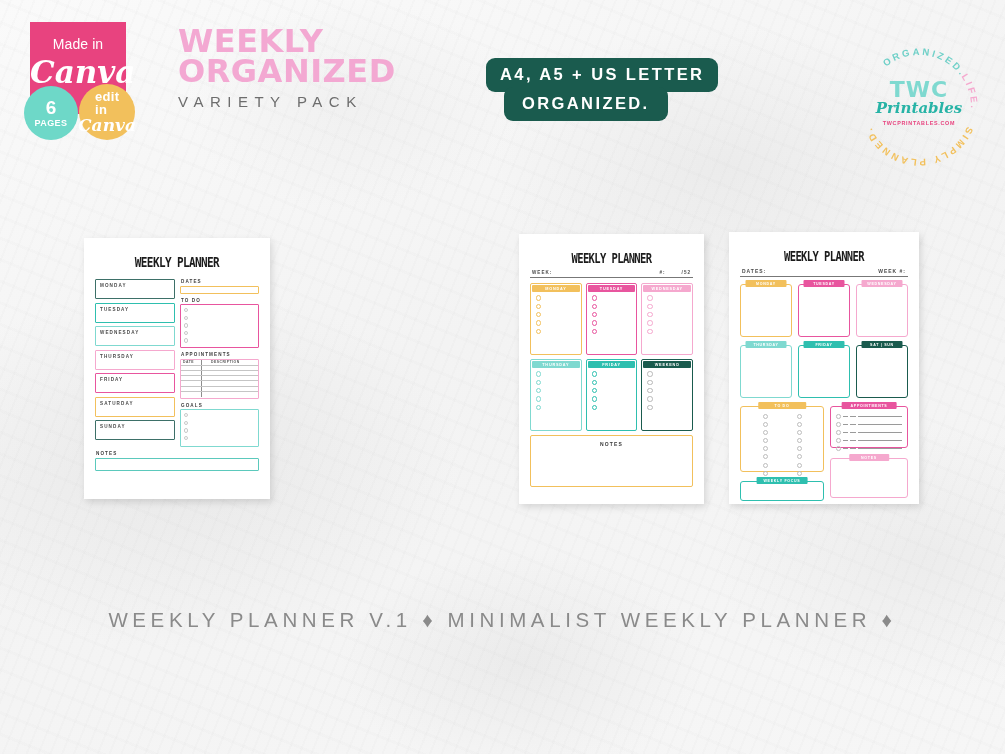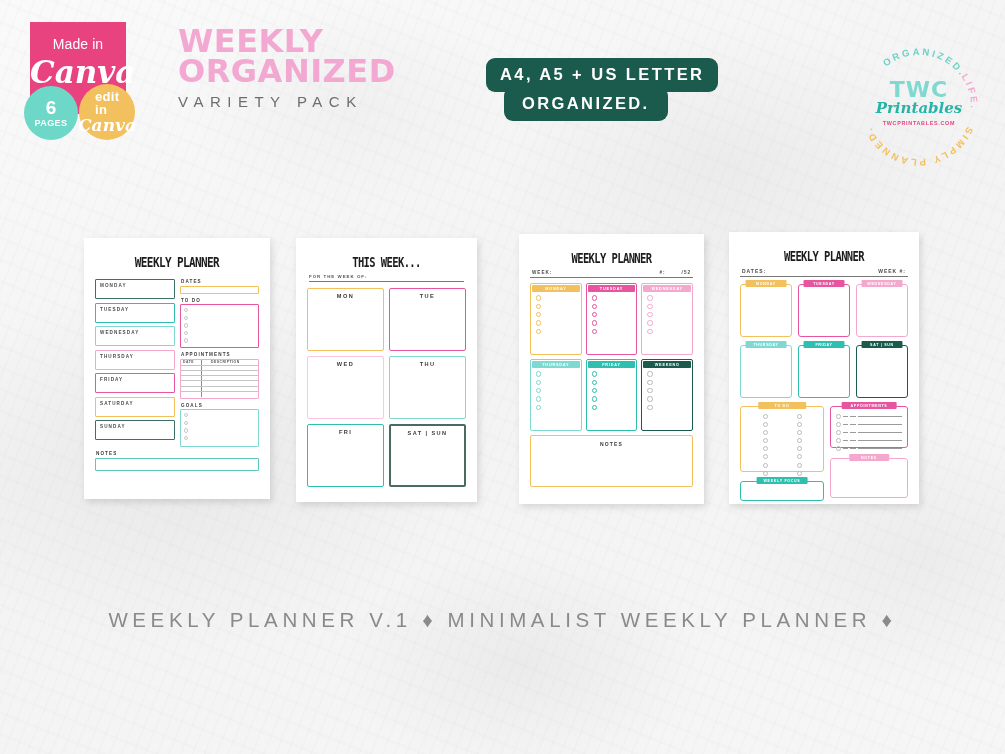--- a/index.html
+++ b/index.html
@@ -306,32 +306,20 @@
           <div class="circ"></div>
           <div class="circ"></div>
           <div class="circ"></div>
         </div>
       </div>
     </div>
     <div class="minihdr" style="margin-top:4px">NOTES</div>
     <div class="notes-bar"></div>
   </div>
 
-  <div class="card card2">
-    <div class="ptitle">THIS WEEK...</div>
-    <div class="c2-sub">FOR THE WEEK OF:</div>
-    <div class="c2-grid">
-      <div class="c2-cell" style="border-color:#F2C05C">MON</div>
-      <div class="c2-cell" style="border-color:#E8559E">TUE</div>
-      <div class="c2-cell" style="border-color:#F9C7E2">WED</div>
-      <div class="c2-cell" style="border-color:#7FD9D0">THU</div>
-      <div class="c2-cell" style="border-color:#2EBFAF">FRI</div>
-      <div class="c2-cell" style="border-color:#4A6B64;border-width:2px">SAT | SUN</div>
-    </div>
-  </div>
 
   <div class="card card3">
     <div class="ptitle">WEEKLY PLANNER</div>
     <div class="c3-week">
       <span>WEEK:</span>
       <span class="right">
         <span>#:</span>
         <span>/52</span>
       </span>
     </div>

